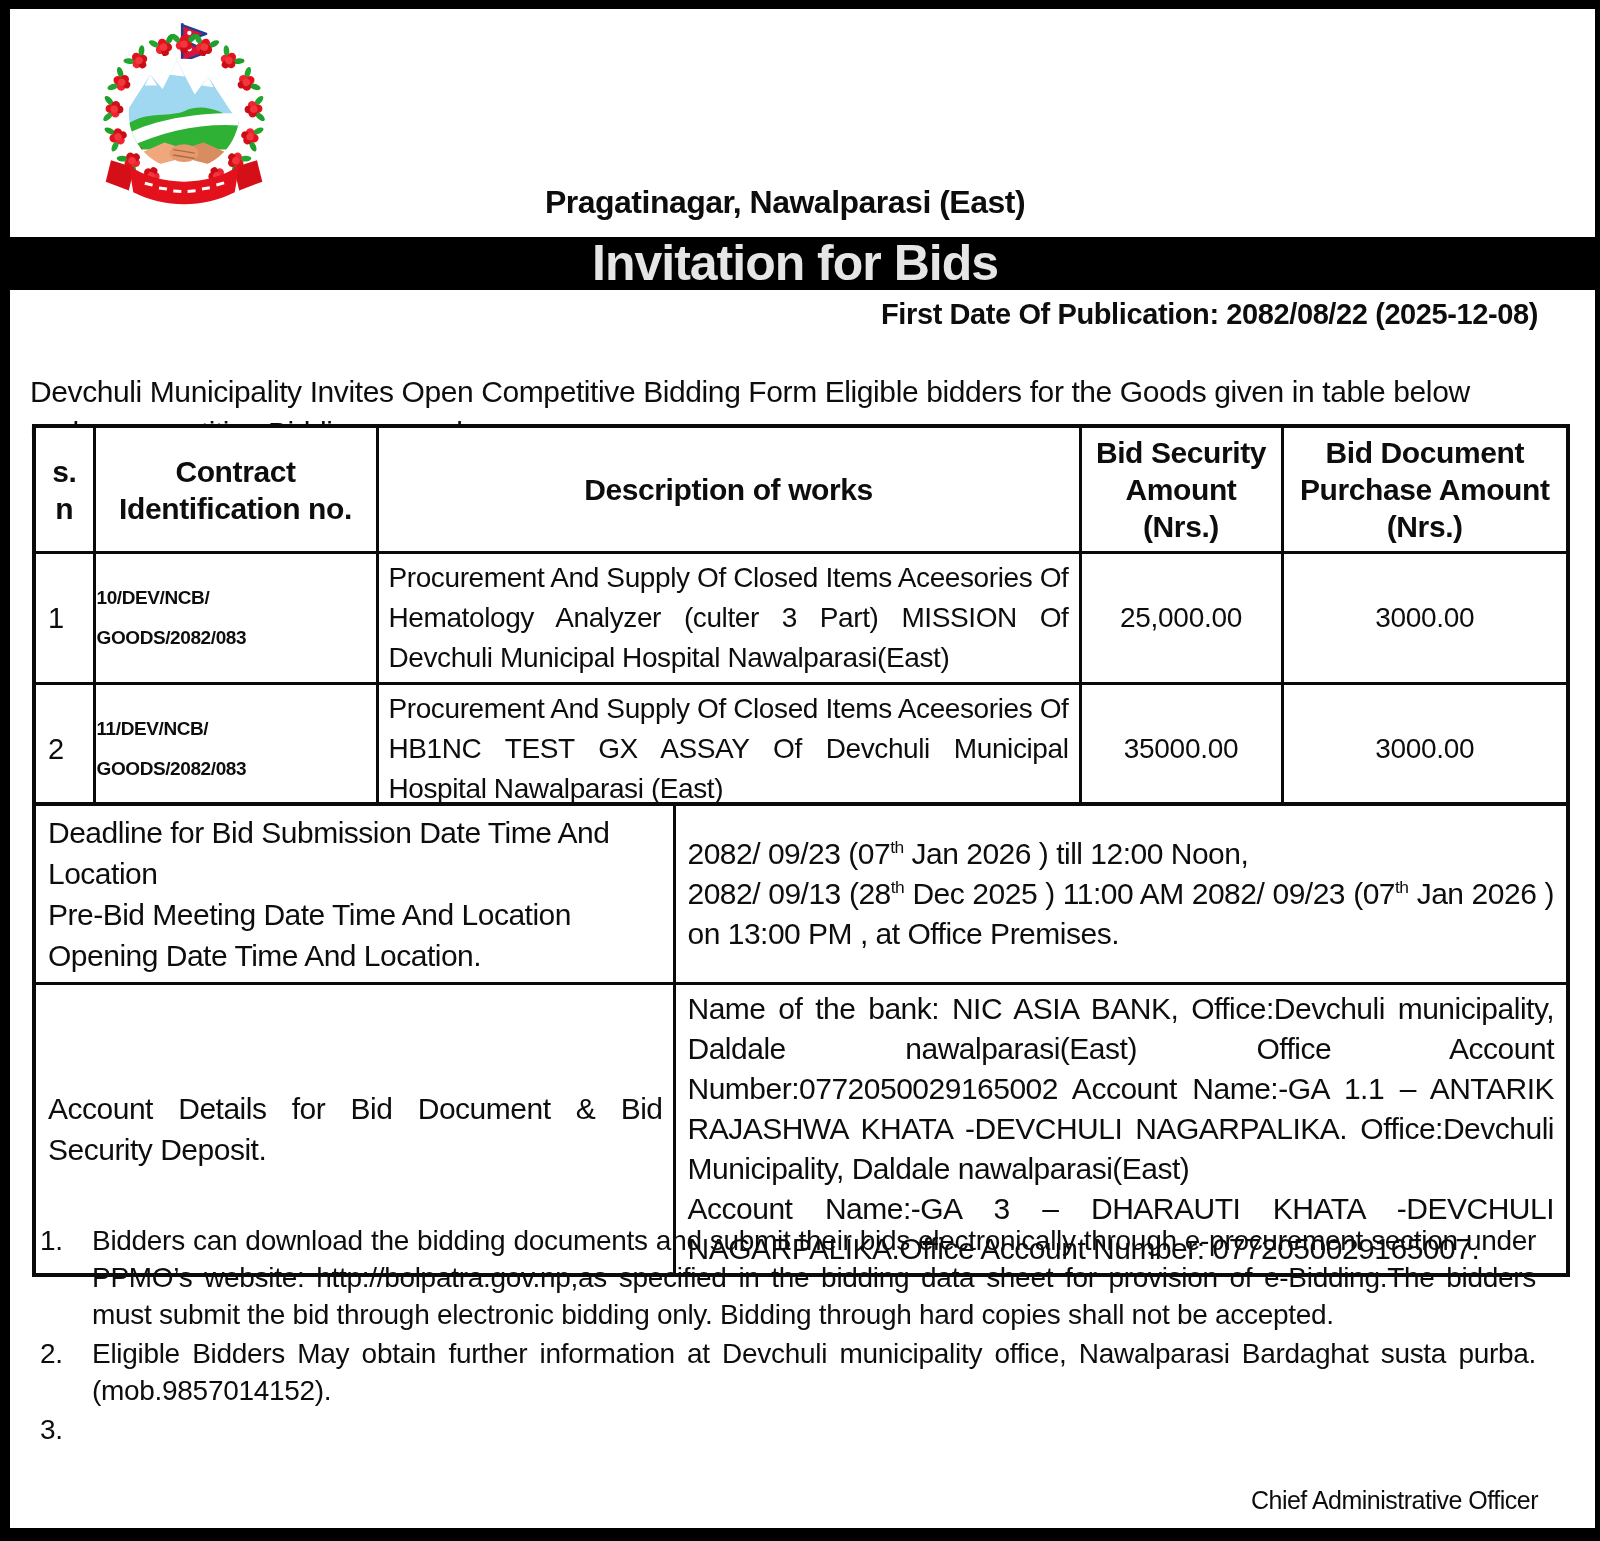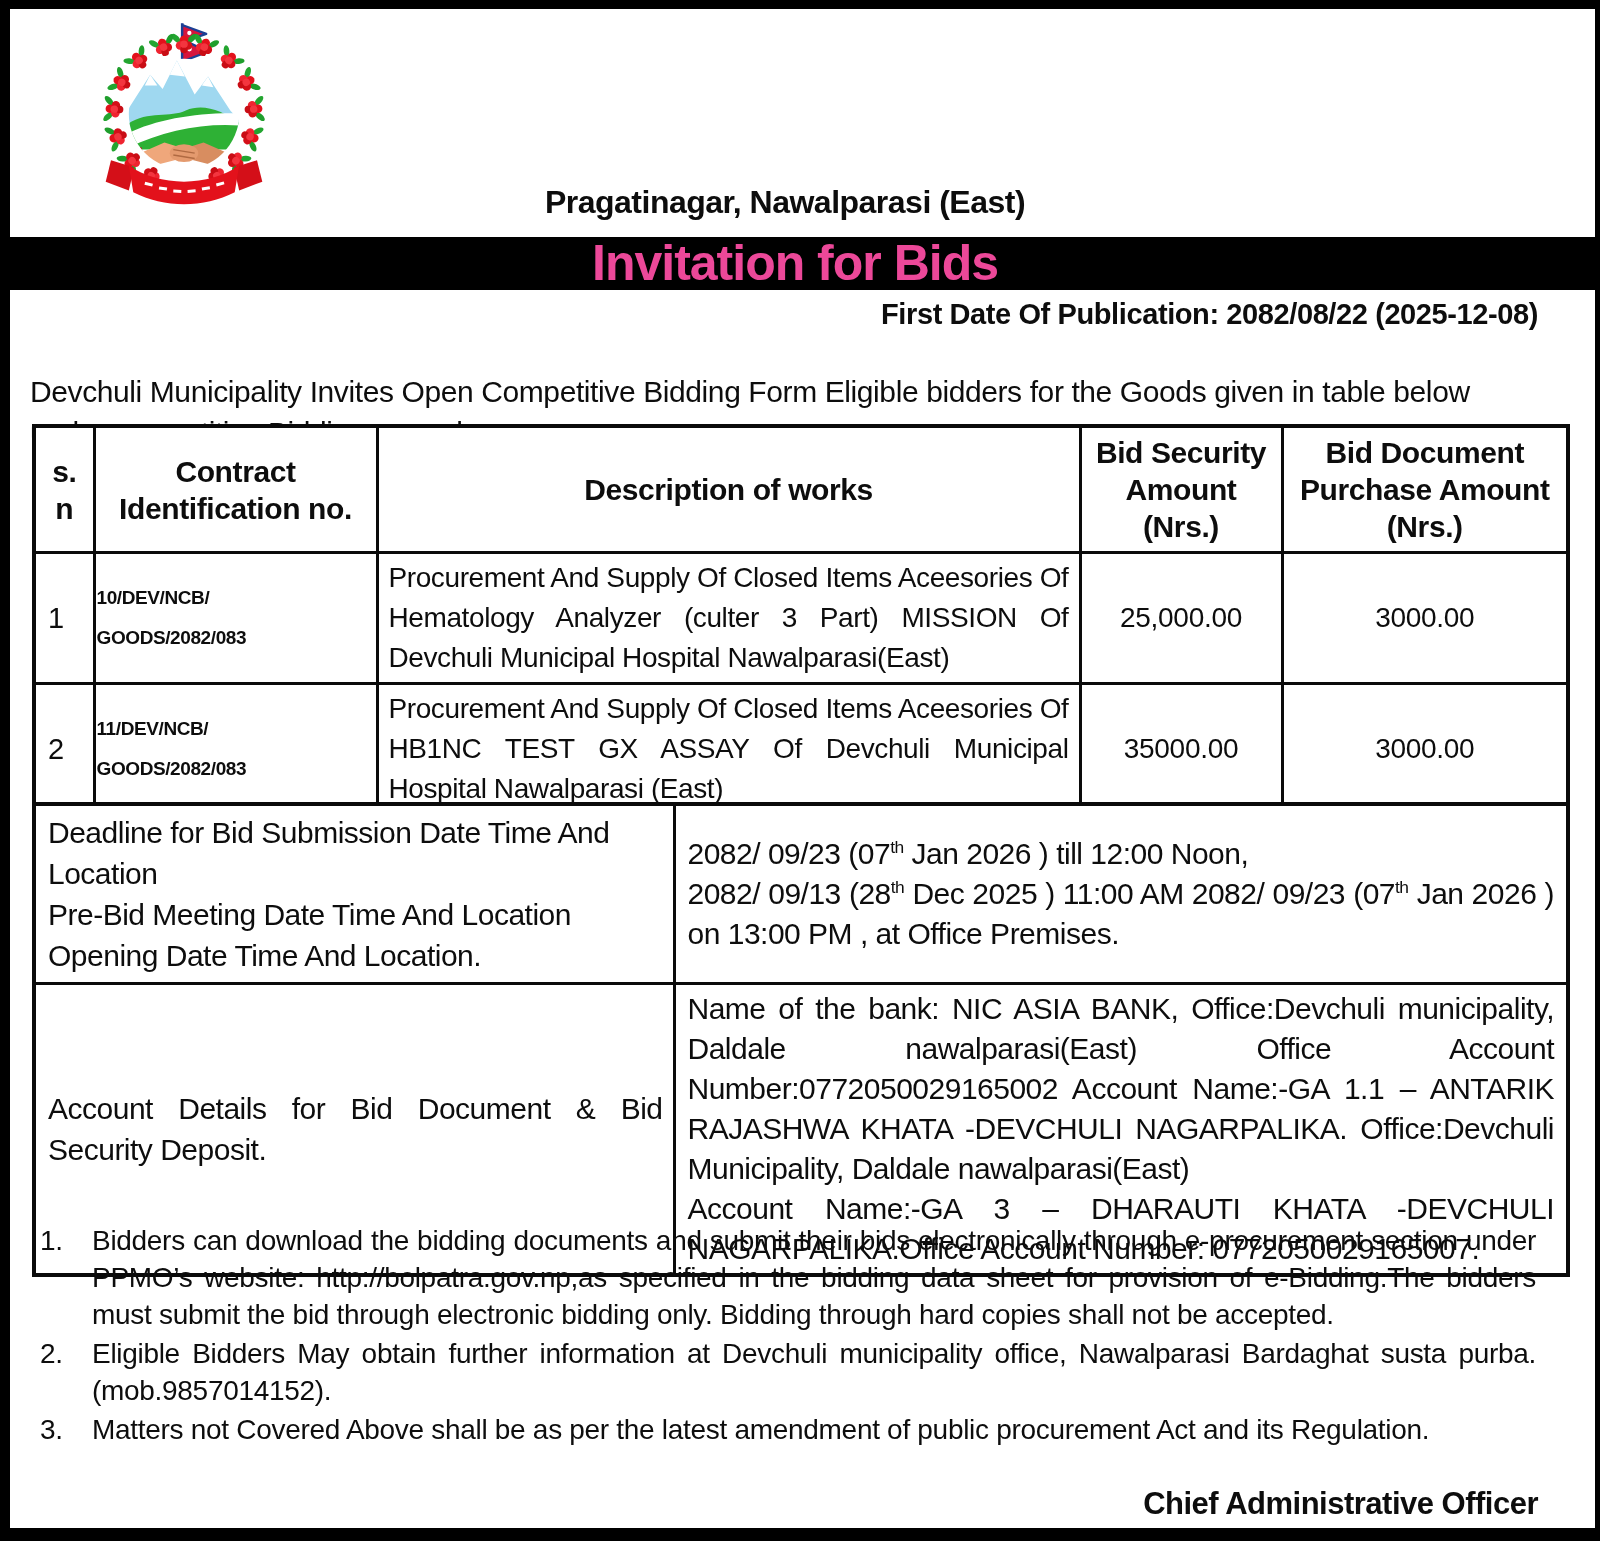--- a/index.html
+++ b/index.html
@@ -15,21 +15,21 @@
 
   
   .emblem{position:absolute;left:95px;top:16px;width:178px;height:196px;}
   .t1{position:absolute;top:20px;left:0;width:1570px;text-align:center;
       font-size:64px;font-weight:bold;letter-spacing:-2.4px;line-height:1.1;}
   .t2{position:absolute;top:102px;left:0;width:1570px;text-align:center;
       font-size:66px;font-weight:bold;letter-spacing:-2.4px;line-height:1.1;}
   .t3{position:absolute;top:184px;left:0;width:1570px;text-align:center;
       font-size:32px;font-weight:bold;letter-spacing:-0.5px;}
   .banner{position:absolute;top:237px;left:0;width:1600px;height:53px;background:#000;
-      color:#ec4899;text-align:center;font-size:50px;font-weight:bold;line-height:53px;
+      color:#e5e5e5;text-align:center;font-size:50px;font-weight:bold;line-height:53px;
       letter-spacing:-1px;padding-right:10px;box-sizing:border-box;}
   .pubdate{position:absolute;top:298px;right:62px;font-size:29px;font-weight:bold;letter-spacing:-0.4px;}
   .intro{position:absolute;top:341px;left:30px;right:62px;font-size:30px;line-height:41px;letter-spacing:-0.4px;}
 
   
   table{border-collapse:collapse;table-layout:fixed;background:#fff;}
   .bid-table{position:absolute;top:424px;left:32px;width:1534px;}
   .bid-table th,.bid-table td{border:3px solid #0a0a0a;}
   .bid-table{border:4px solid #0a0a0a;}
   .bid-table th{font-size:30px;font-weight:bold;line-height:37px;text-align:center;
@@ -54,21 +54,21 @@
   .d-value p{margin:0;text-align:justify;}
   .d-value p.plain{text-align:left;}
   sup{font-size:0.58em;vertical-align:super;line-height:0;}
 
   
   .notes{position:absolute;top:1222px;left:40px;right:64px;list-style:none;margin:0;padding:0;}
   .notes li{position:relative;padding-left:52px;font-size:28px;line-height:37px;
       text-align:justify;letter-spacing:-0.3px;margin:0 0 2px 0;}
   .notes .num{position:absolute;left:0;top:0;}
 
-  .signature{position:absolute;top:1486px;right:62px;font-size:31px;font-weight:bold;letter-spacing:-0.5px;margin-left:20px;}
+  .signature{position:absolute;top:1486px;right:62px;font-size:25px;font-weight:normal;letter-spacing:-0.5px;margin-left:20px;}
 </style>
 </head>
 <body>
 
 <div class="page">
 
   <div class="bar-top"></div>
   <div class="bar-left"></div>
   <div class="bar-right"></div>
   <div class="bar-bottom"></div>
@@ -221,19 +221,18 @@
     <li>
       <span class="num">1.</span>
       <span>Bidders can download the bidding documents and submit their bids electronically through e-procurement section under PPMO’s website: http://bolpatra.gov.np,as specified in the bidding data sheet for provision of e-Bidding.The bidders must submit the bid through electronic bidding only. Bidding through hard copies shall not be accepted.</span>
     </li>
     <li>
       <span class="num">2.</span>
       <span>Eligible Bidders May obtain further information at Devchuli municipality office, Nawalparasi Bardaghat susta purba. (mob.9857014152).</span>
     </li>
     <li>
       <span class="num">3.</span>
-      <span>Matters not Covered Above shall be as per the latest amendment of public procurement Act and its Regulation.</span>
     </li>
   </ol>
 
   <div class="signature">Chief Administrative Officer</div>
 
 </div>
 
 </body></html>

